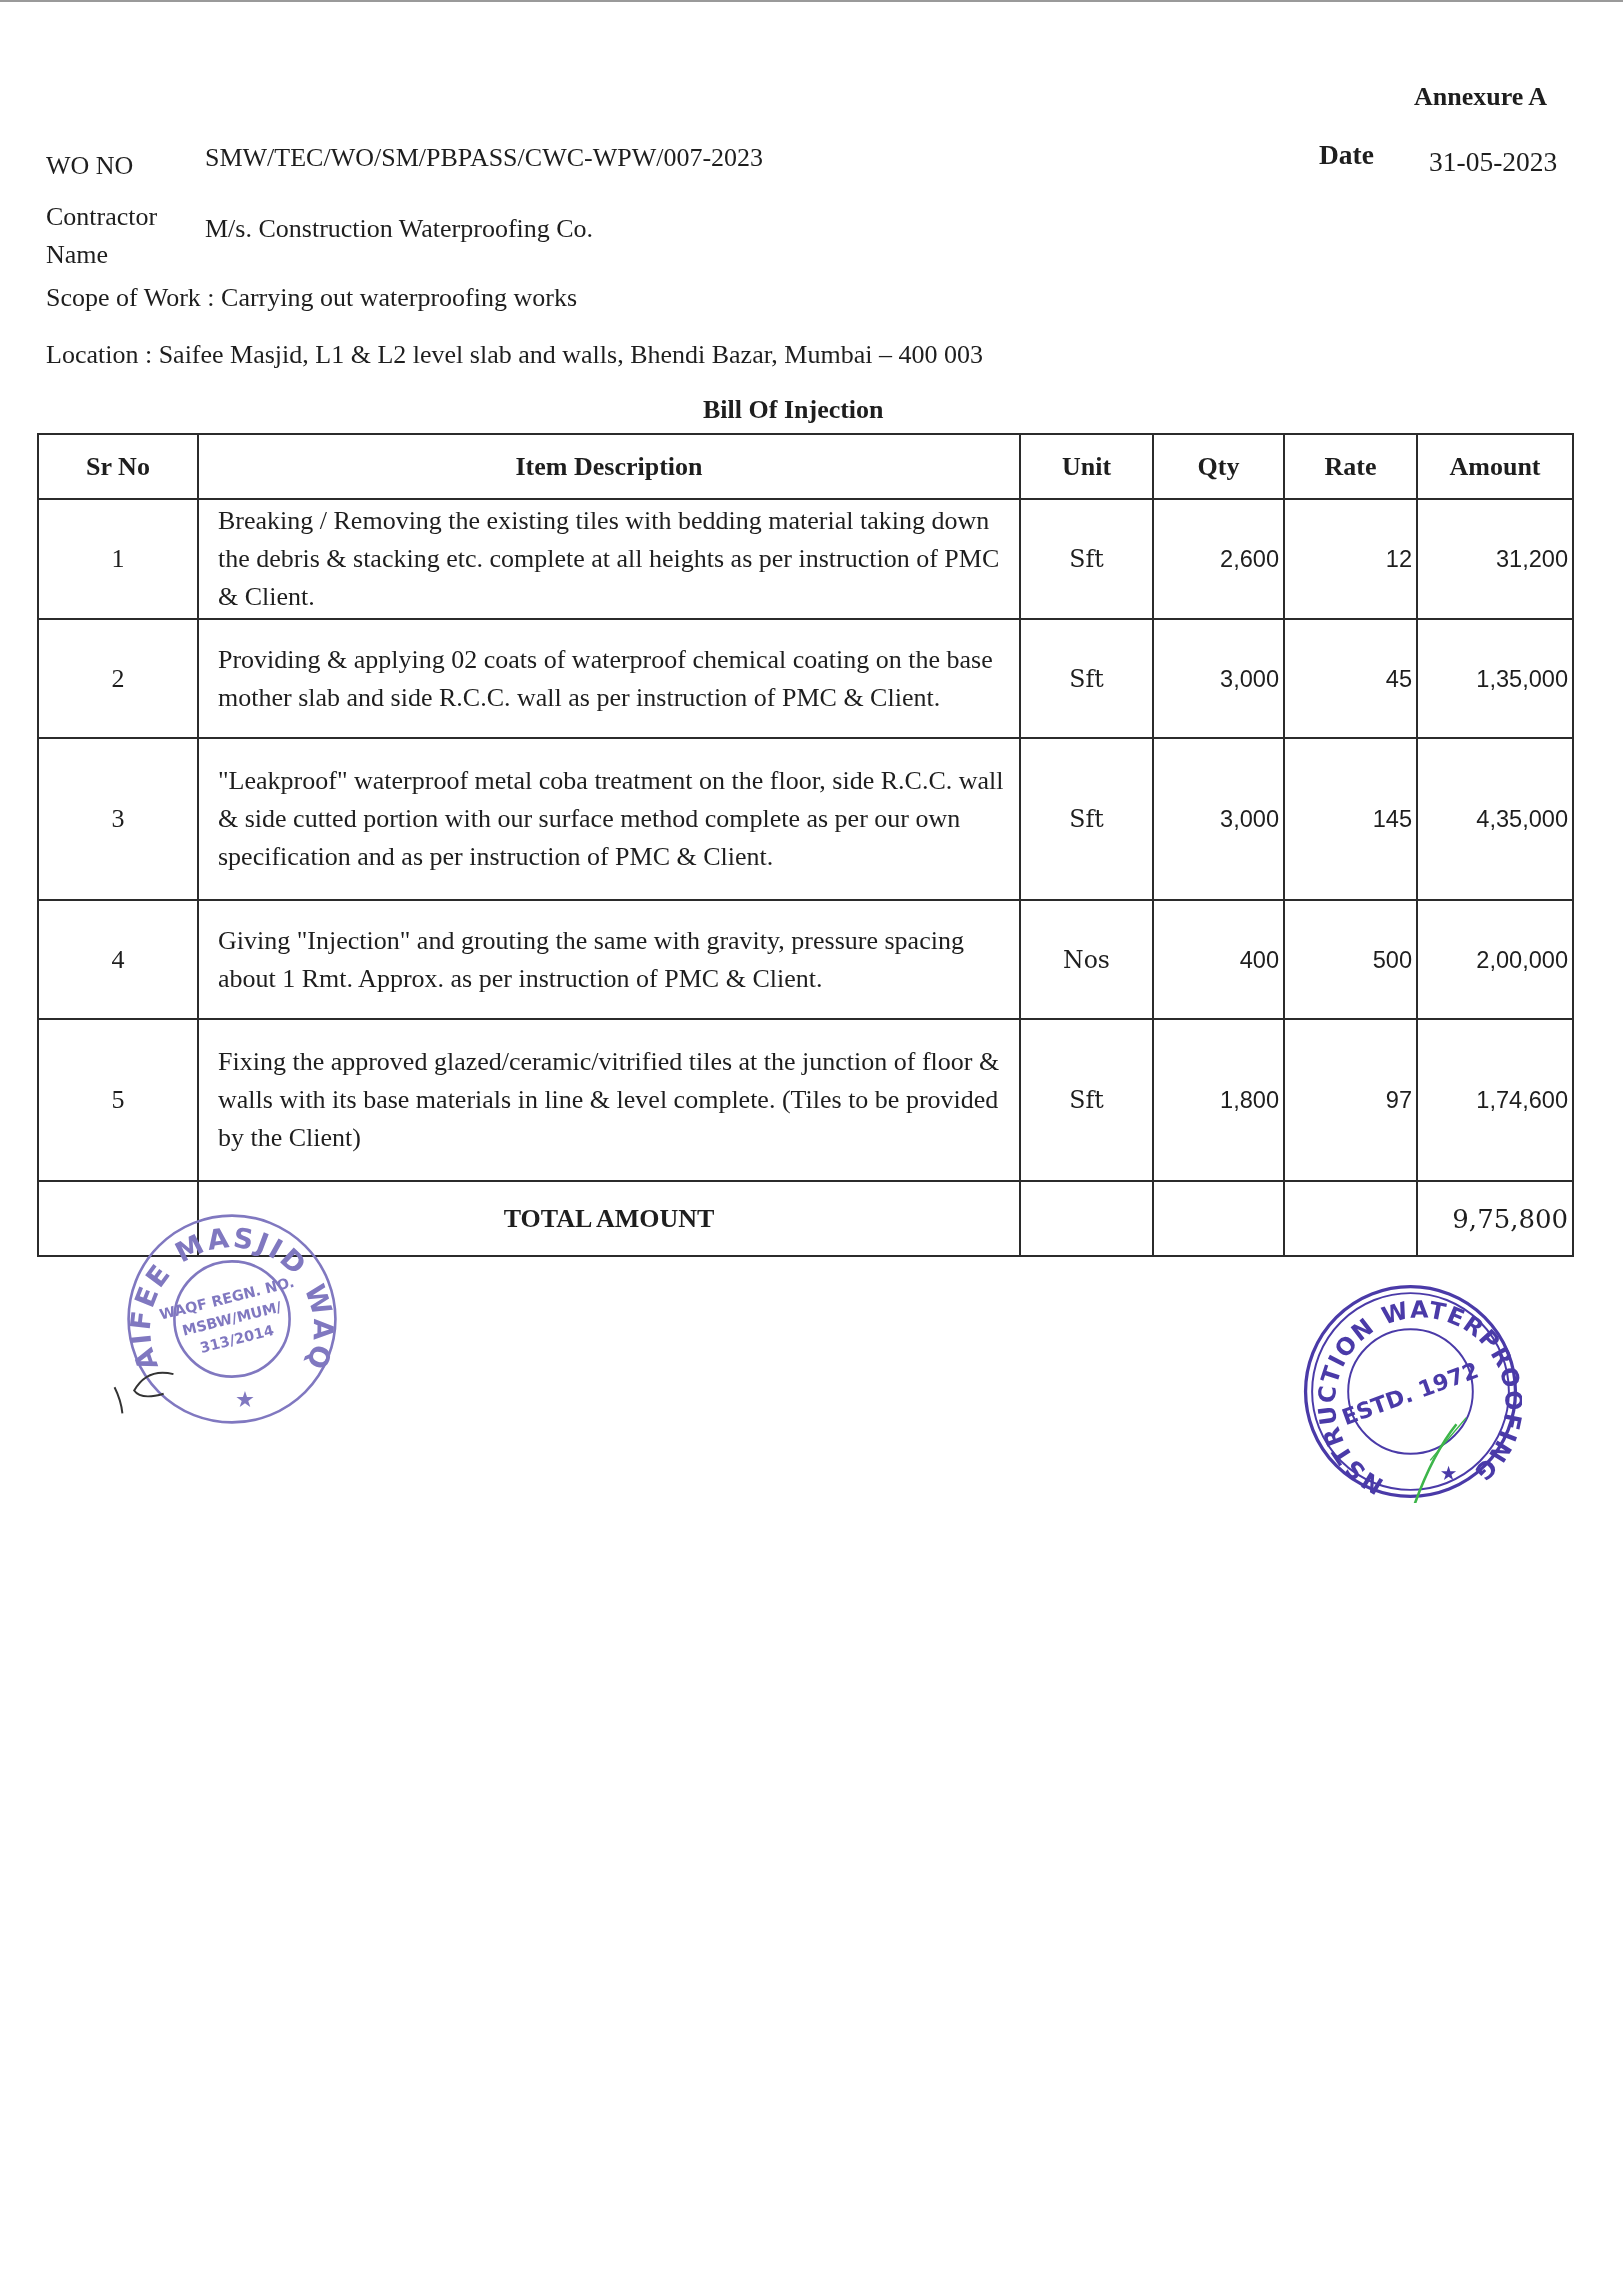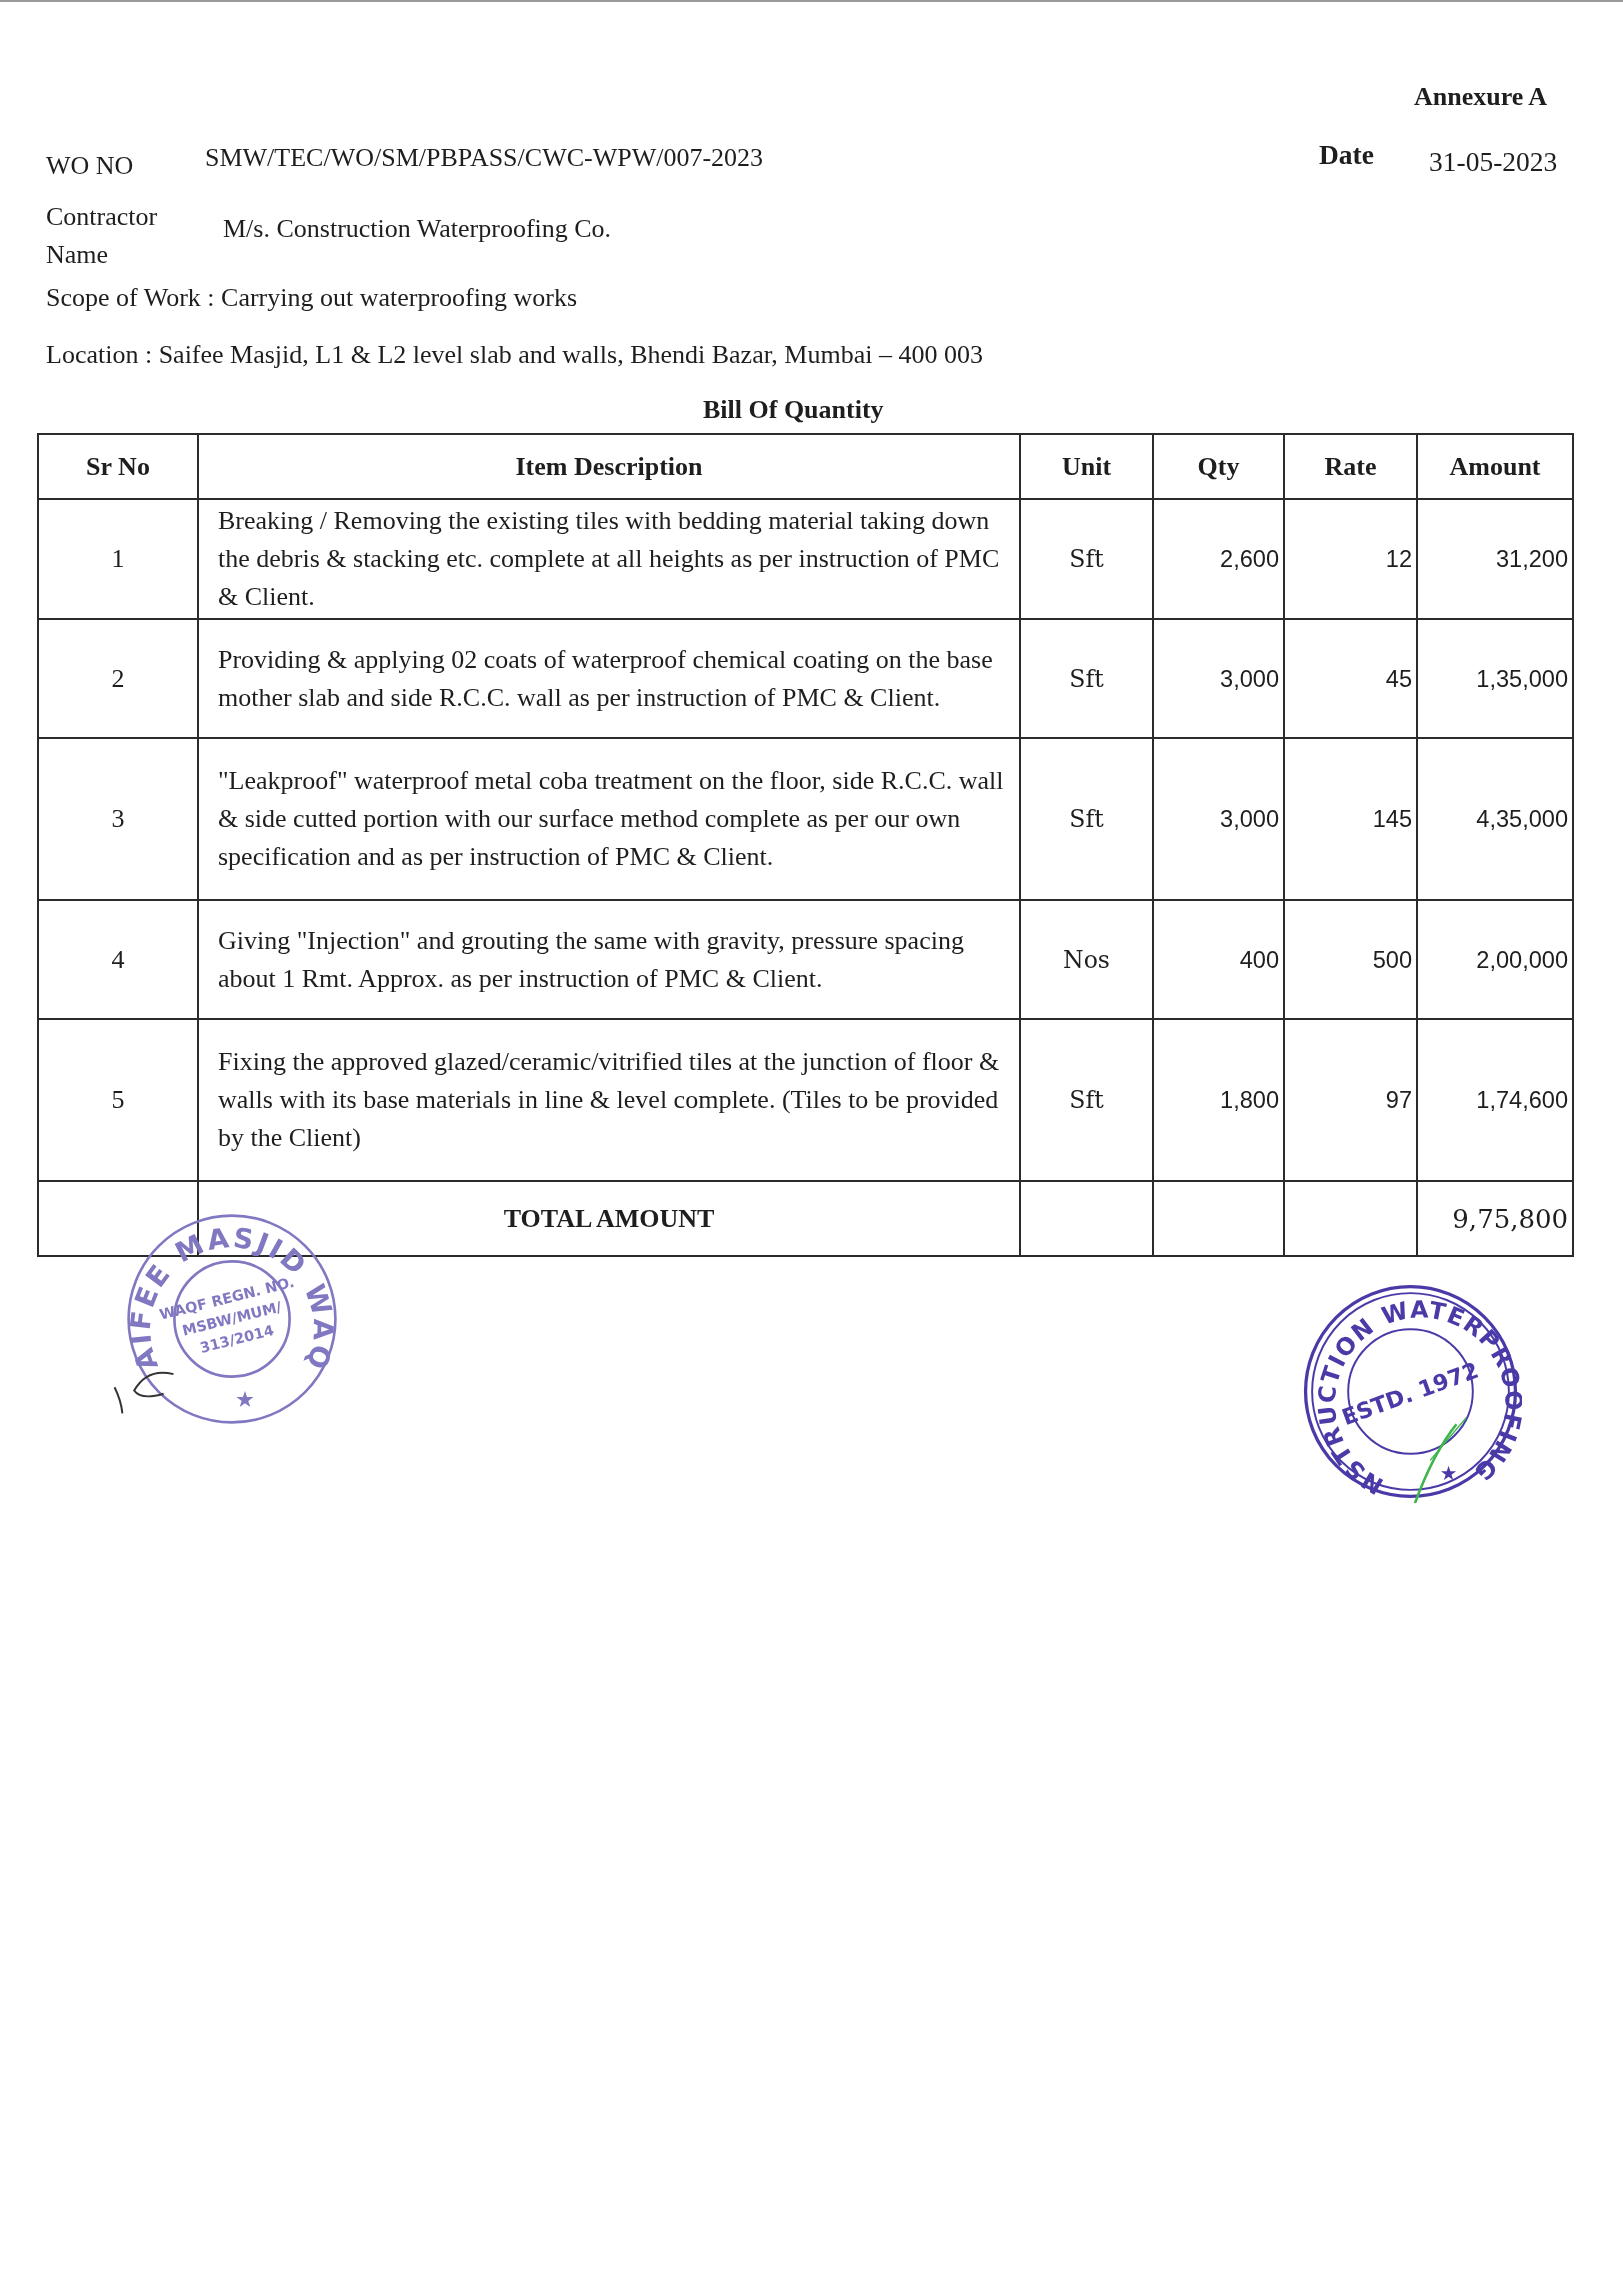--- a/index.html
+++ b/index.html
@@ -17,21 +17,21 @@
 
   .top-scan-line { left: 0; top: 0; width: 1624px; height: 2px; background: #9a9a9a; }
 
   #annexure { left: 1414px; top: 84px; font-size: 26px; }
   #date-label { left: 1319px; top: 141px; font-size: 27.5px; }
   #date-value { left: 1429px; top: 148px; font-size: 27.5px; }
 
   #wo-label { left: 46px; top: 153px; }
   #wo-value { left: 205px; top: 145px; }
   #contractor-label { left: 46px; top: 198px; line-height: 38px; white-space: normal; width: 151px; }
-  #contractor-value { left: 205px; top: 216px; margin-left: 18px; }
+  #contractor-value { left: 205px; top: 216px; }
   #scope-line { left: 46px; top: 285px; }
   #location-line { left: 46px; top: 342px; }
   #boq-title { left: 703px; top: 397px; font-size: 26px; }
 
   table.boq {
     position: absolute;
     left: 37px; top: 433px;
     width: 1536px;
     border-collapse: collapse;
     table-layout: fixed;
@@ -73,21 +73,21 @@
 
 <div id="wo-label" class="abs txt">WO NO</div>
 <div id="wo-value" class="abs txt">SMW/TEC/WO/SM/PBPASS/CWC-WPW/007-2023</div>
 
 <div id="contractor-label" class="abs txt">Contractor Name</div>
 <div id="contractor-value" class="abs txt">M/s.  Construction Waterproofing Co.</div>
 
 <div id="scope-line" class="abs txt">Scope of Work  : Carrying out waterproofing works</div>
 <div id="location-line" class="abs txt">Location  : Saifee Masjid, L1 &amp; L2 level slab and walls, Bhendi Bazar, Mumbai – 400 003</div>
 
-<div id="boq-title" class="abs txt bold">Bill Of Quantity</div>
+<div id="boq-title" class="abs txt bold">Bill Of Injection</div>
 
 <table class="boq">
   <colgroup>
     <col style="width:160px">
     <col style="width:822px">
     <col style="width:133px">
     <col style="width:131px">
     <col style="width:133px">
     <col style="width:156px">
   </colgroup>

